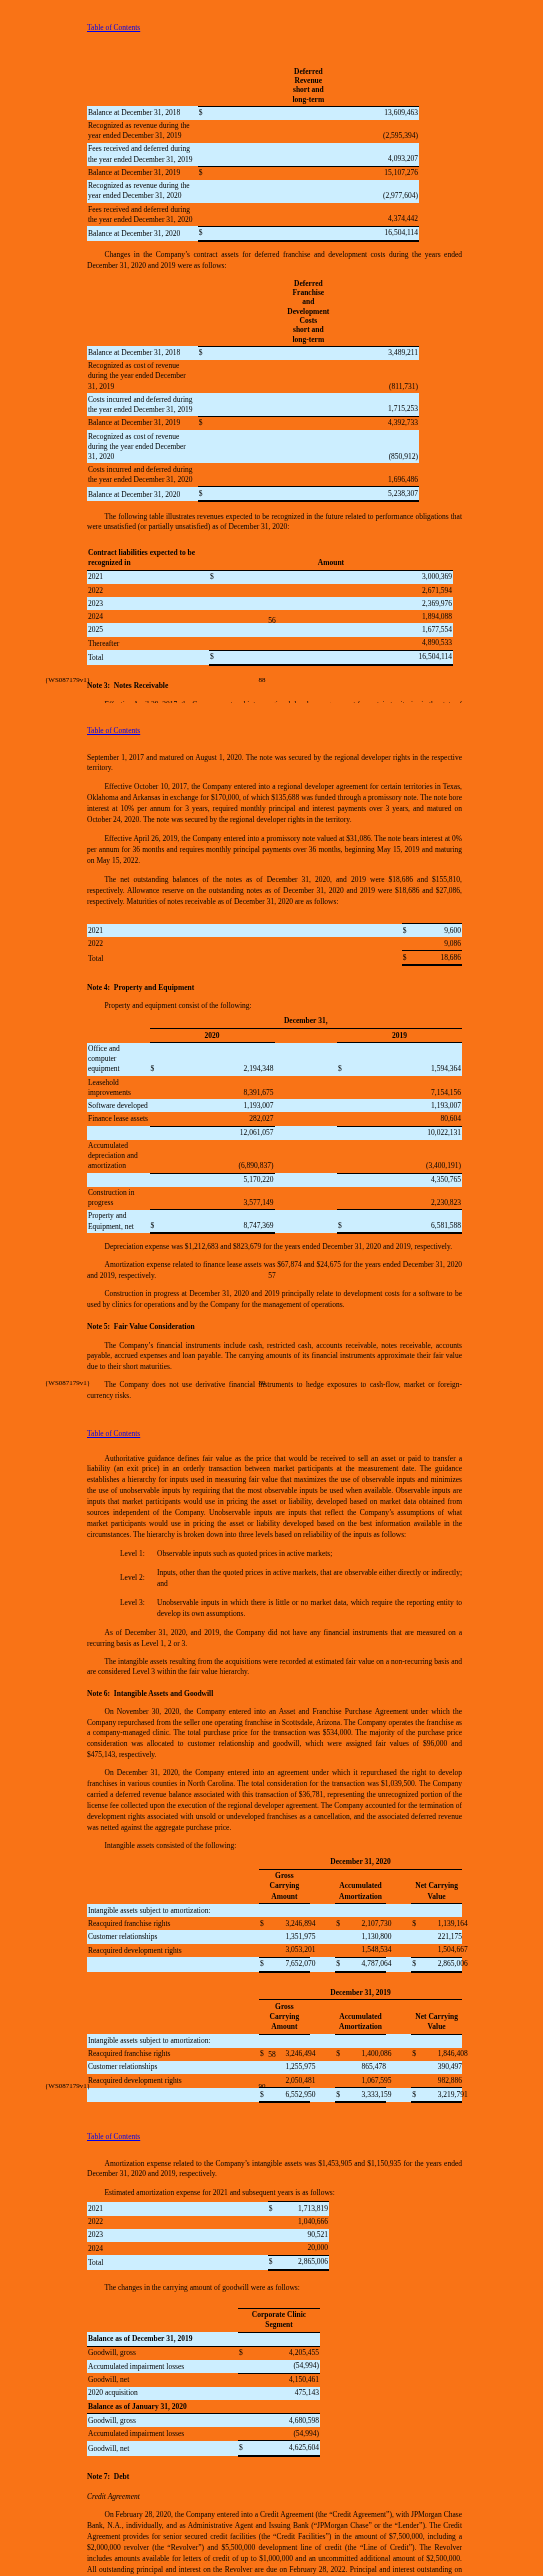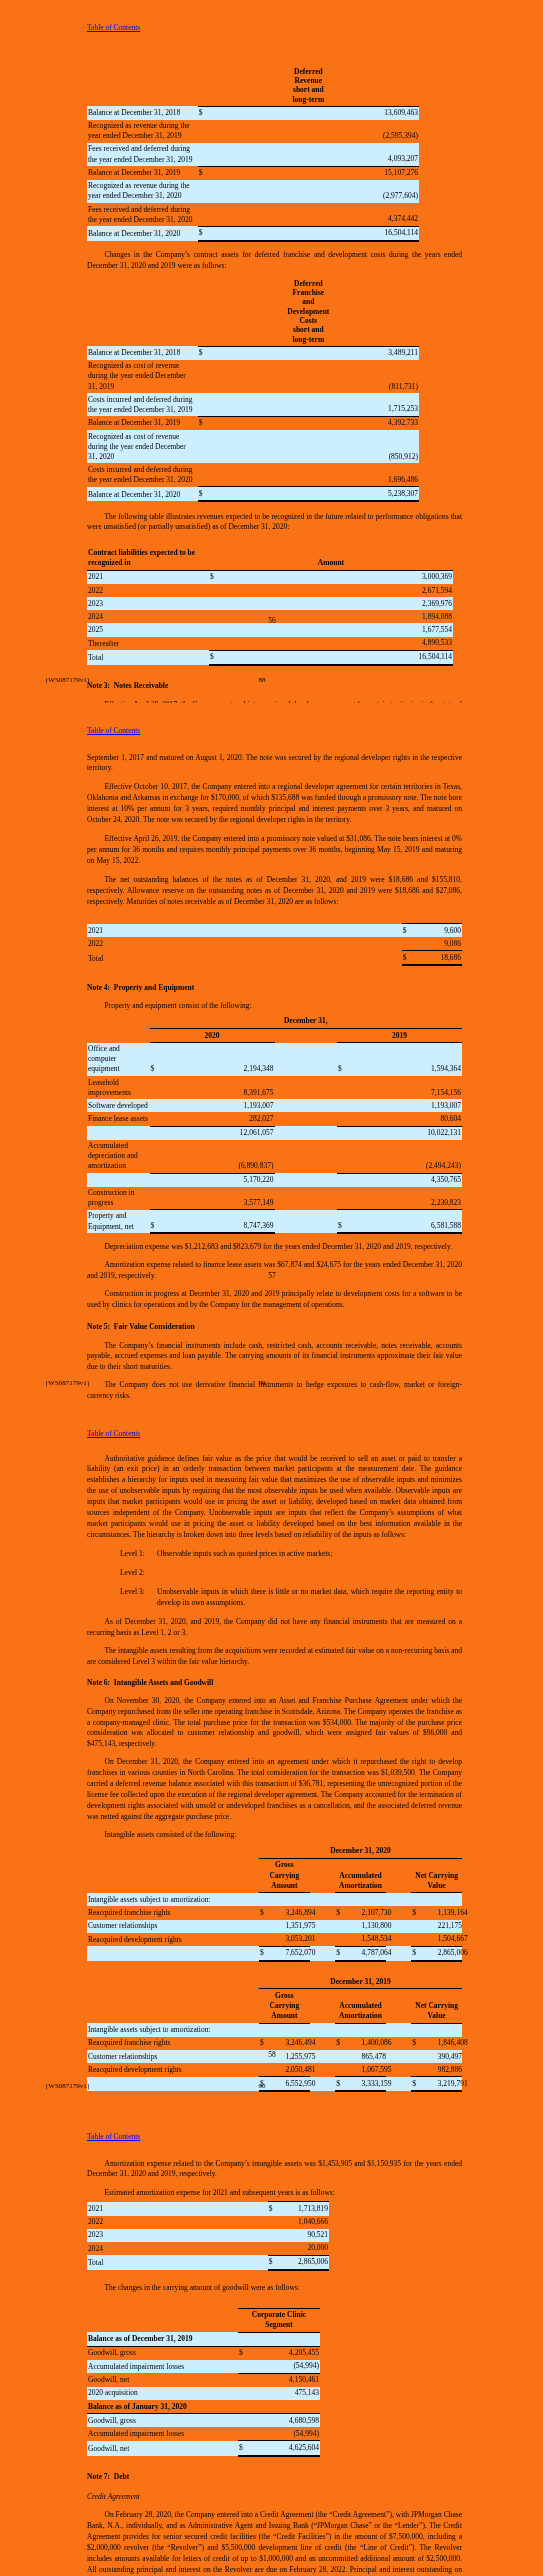--- a/index.html
+++ b/index.html
@@ -323,21 +323,21 @@
             <td class="gap"></td>
             <td class="d"></td>
             <td class="v">10,022,131</td>
           </tr>
           <tr>
             <td class="lbl">Accumulated depreciation and amortization</td>
             <td class="d bb"></td>
             <td class="v bb">(6,890,837)</td>
             <td class="gap"></td>
             <td class="d bb"></td>
-            <td class="v bb">(2,494,243)</td>
+            <td class="v bb">(3,400,191)</td>
           </tr>
           <tr class="shade">
             <td class="lbl"></td>
             <td class="d"></td>
             <td class="v">5,170,220</td>
             <td class="gap"></td>
             <td class="d"></td>
             <td class="v">4,350,765</td>
           </tr>
           <tr>
@@ -381,20 +381,21 @@
     </div>
 
     <p class="ind" style="margin-top:15.5px;">Authoritative guidance defines fair value as the price that would be received to sell an asset or paid to transfer a liability (an exit price) in an orderly transaction between market participants at the measurement date. The guidance establishes a hierarchy for inputs used in measuring fair value that maximizes the use of observable inputs and minimizes the use of unobservable inputs by requiring that the most observable inputs be used when available. Observable inputs are inputs that market participants would use in pricing the asset or liability, developed based on market data obtained from sources independent of the Company. Unobservable inputs are inputs that reflect the Company’s assumptions of what market participants would use in pricing the asset or liability developed based on the best information available in the circumstances. The hierarchy is broken down into three levels based on reliability of the inputs as follows:</p>
 
     <div class="level" style="margin-top:8.2px;">
       <span class="ll">Level 1:</span>
       <span class="lt">Observable inputs such as quoted prices in active markets;</span>
     </div>
     <div class="level" style="margin-top:8.2px;align-items:center;">
       <span class="ll">Level 2:</span>
+      <span class="lt">Inputs, other than the quoted prices in active markets, that are observable either directly or indirectly; and</span>
     </div>
     <div class="level" style="margin-top:8.2px;">
       <span class="ll">Level 3:</span>
       <span class="lt">Unobservable inputs in which there is little or no market data, which require the reporting entity to develop its own assumptions.</span>
     </div>
 
     <p class="ind" style="margin-top:8.2px;">As of December 31, 2020, and 2019, the Company did not have any financial instruments that are measured on a recurring basis as Level 1, 2 or 3.</p>
     <p class="ind" style="margin-top:7.2px;">The intangible assets resulting from the acquisitions were recorded at estimated fair value on a non-recurring basis and are considered Level 3 within the fair value hierarchy.</p>
     <p class="h" style="margin-top:10.3px;">Note 6:&nbsp; Intangible Assets and Goodwill</p>
     <p class="ind" style="margin-top:7.2px;">On November 30, 2020, the Company entered into an Asset and Franchise Purchase Agreement under which the Company repurchased from the seller one operating franchise in Scottsdale, Arizona. The Company operates the franchise as a company-managed clinic. The total purchase price for the transaction was $534,000. The majority of the purchase price consideration was allocated to customer relationship and goodwill, which were assigned fair values of $96,000 and $475,143, respectively.</p>

